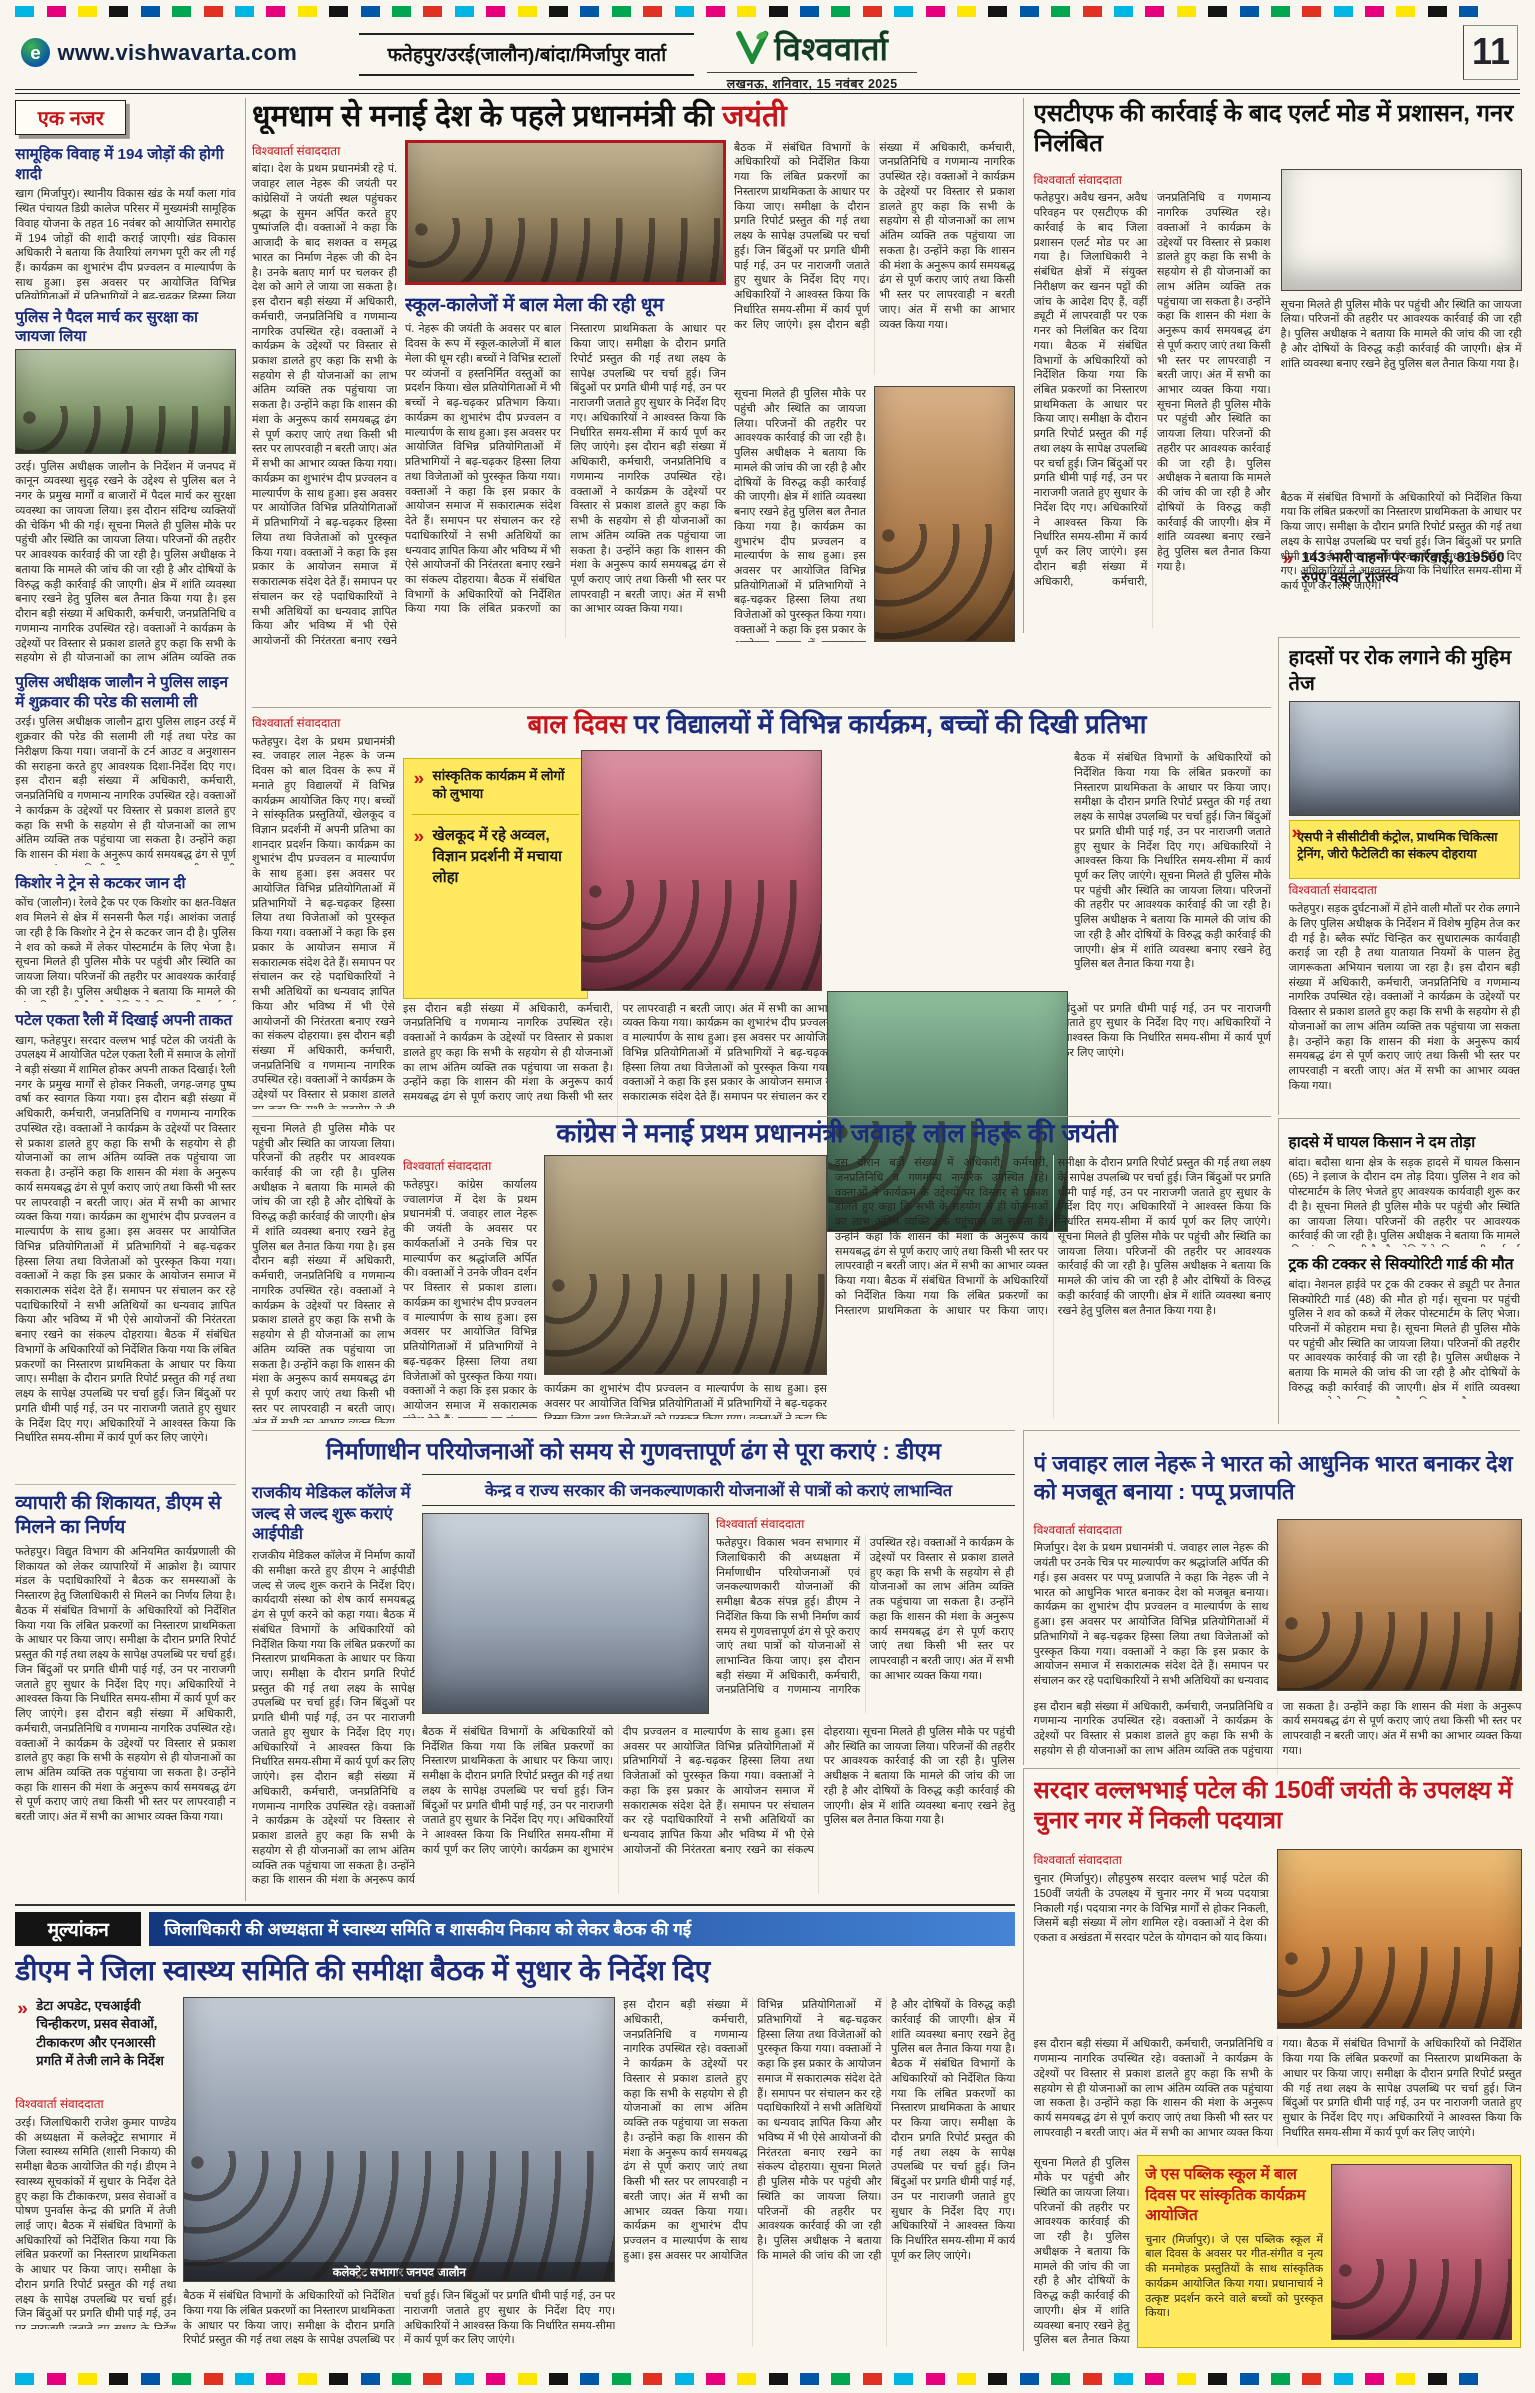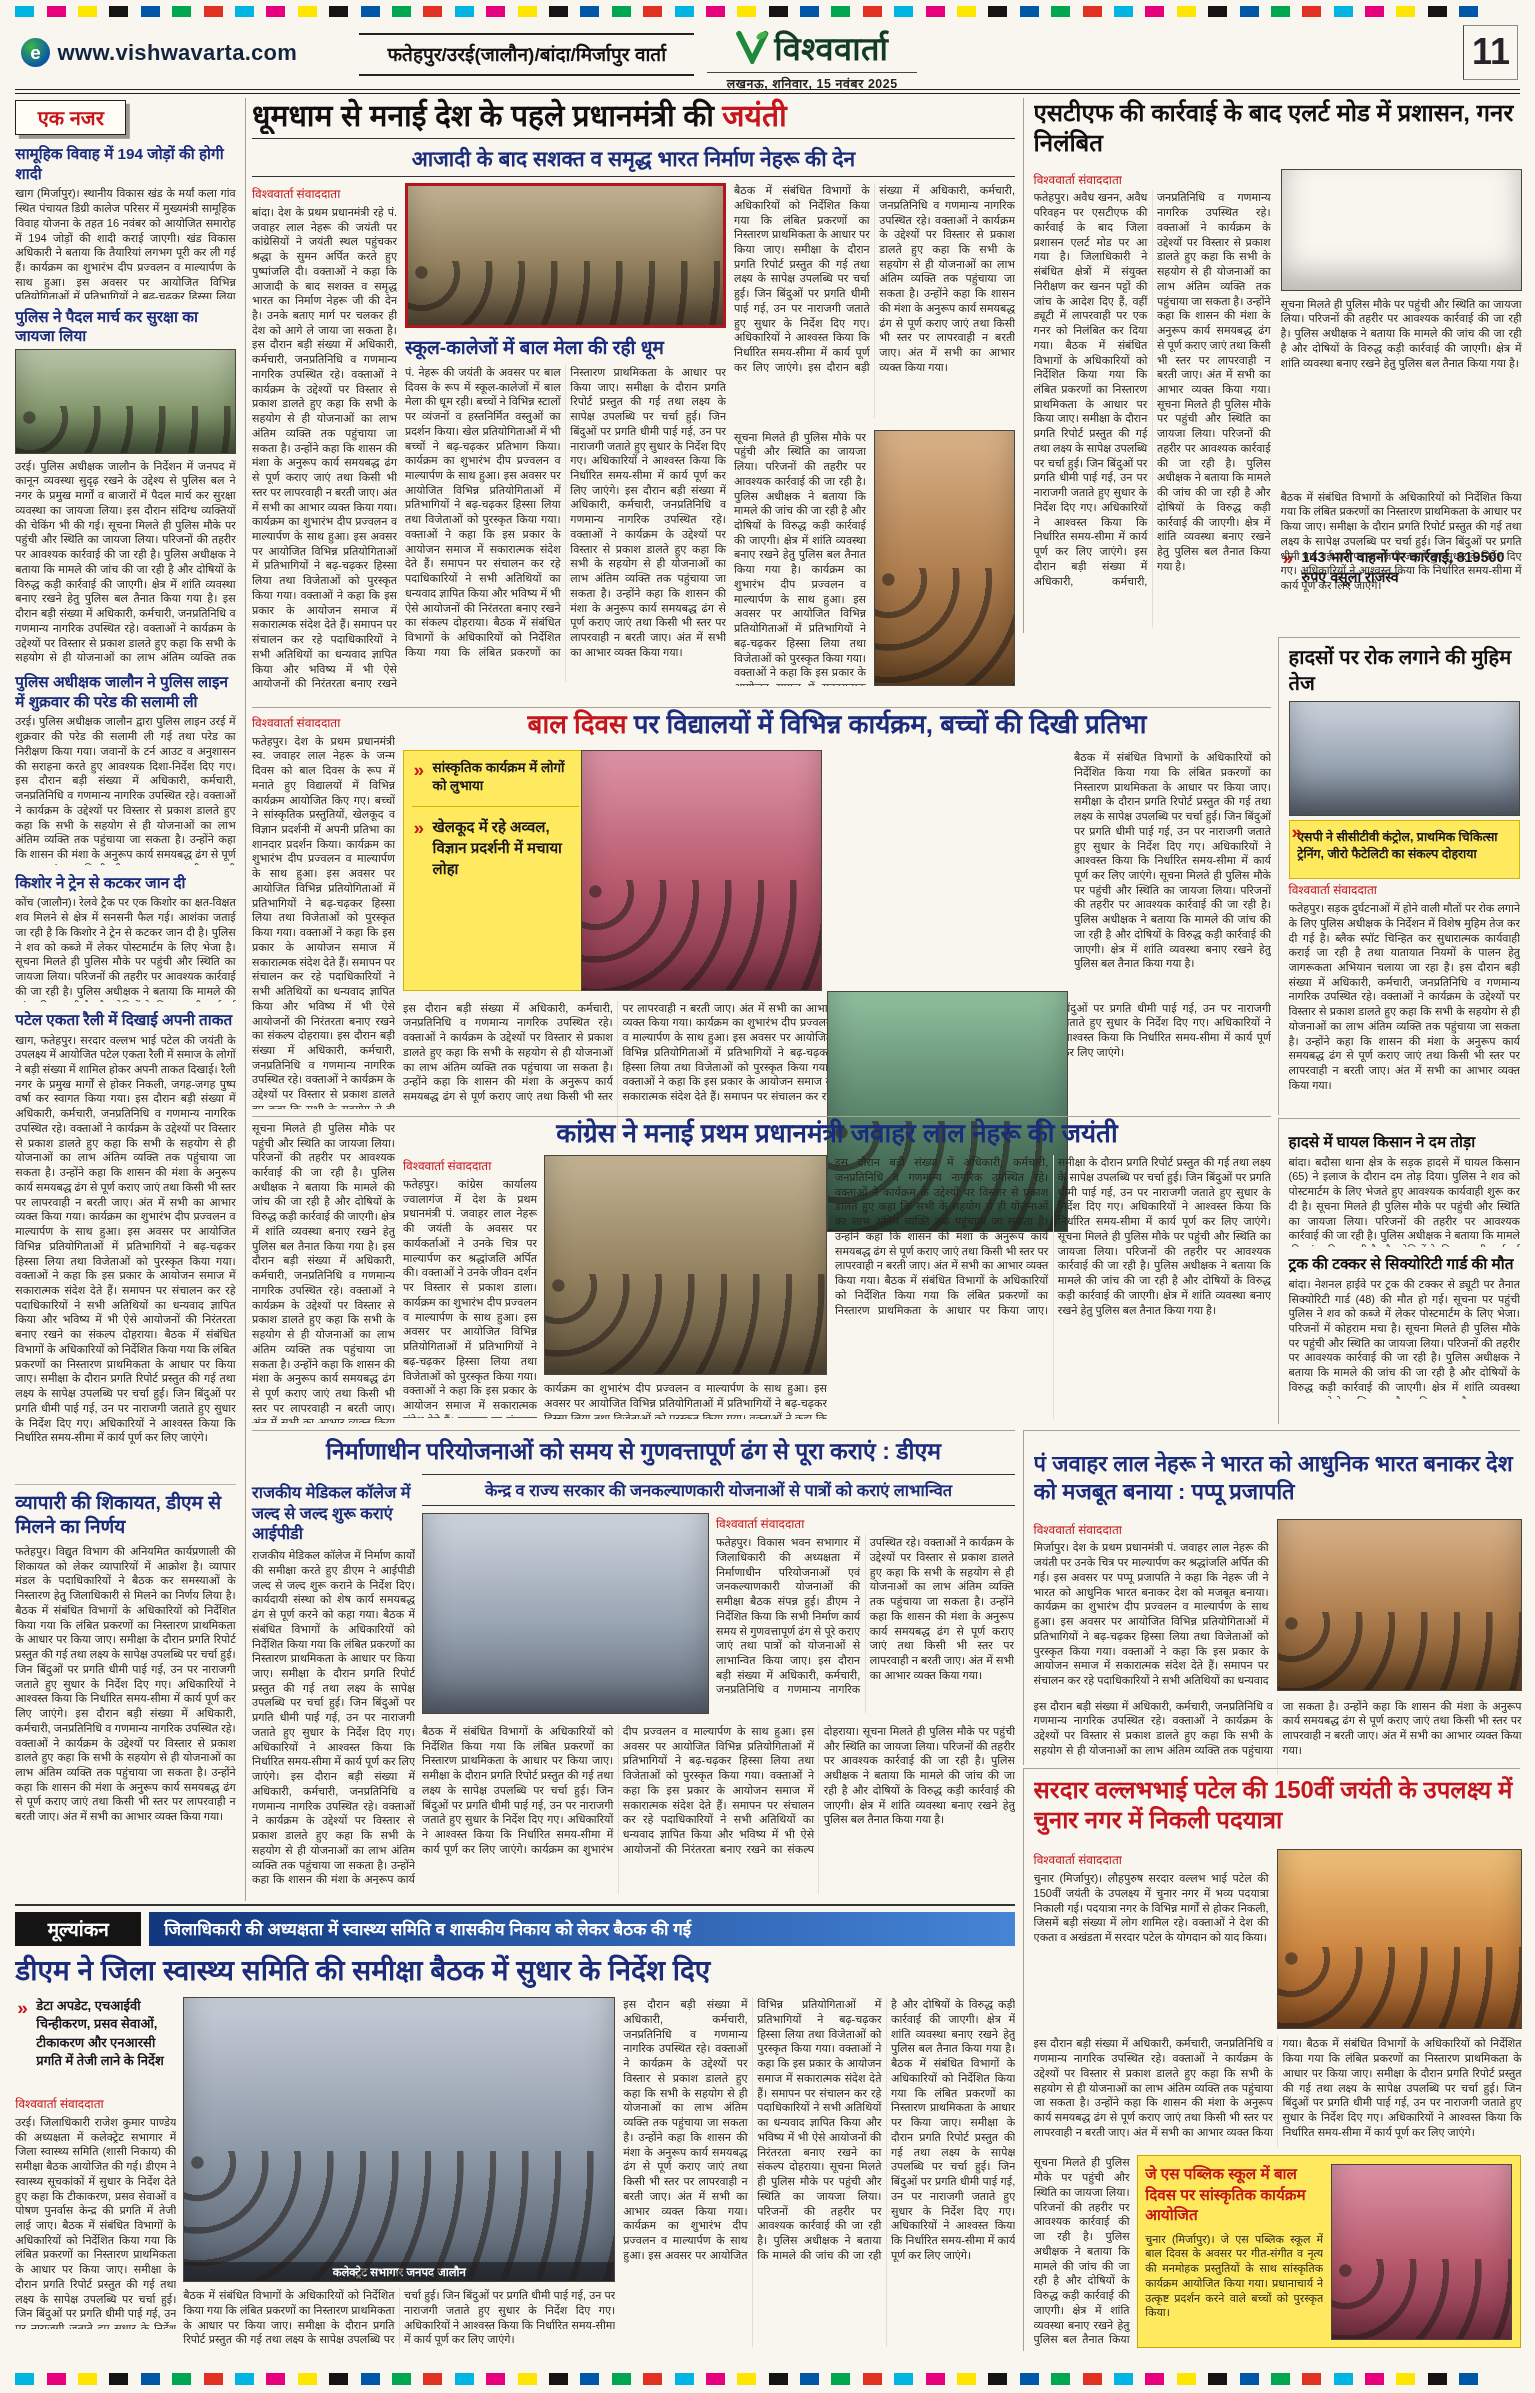--- a/index.html
+++ b/index.html
@@ -172,21 +172,20 @@
     </div>
 
     <div style="margin-top:9.6px;border-top:1px solid #b9b4a6;padding-top:5.7px">
       <h3 class="h-md navy">व्यापारी की शिकायत, डीएम से मिलने का निर्णय</h3>
       <p class="body" style="height:344px;margin-top:3.8px"><span>फतेहपुर। विद्युत विभाग की अनियमित कार्यप्रणाली की शिकायत को लेकर व्यापारियों में आक्रोश है। व्यापार मंडल के पदाधिकारियों ने बैठक कर समस्याओं के निस्तारण हेतु जिलाधिकारी से मिलने का निर्णय लिया है।</span> <span>बैठक में संबंधित विभागों के अधिकारियों को निर्देशित किया गया कि लंबित प्रकरणों का निस्तारण प्राथमिकता के आधार पर किया जाए। समीक्षा के दौरान प्रगति रिपोर्ट प्रस्तुत की गई तथा लक्ष्य के सापेक्ष उपलब्धि पर चर्चा हुई। जिन बिंदुओं पर प्रगति धीमी पाई गई, उन पर नाराजगी जताते हुए सुधार के निर्देश दिए गए। अधिकारियों ने आश्वस्त किया कि निर्धारित समय-सीमा में कार्य पूर्ण कर लिए जाएंगे।</span> <span>इस दौरान बड़ी संख्या में अधिकारी, कर्मचारी, जनप्रतिनिधि व गणमान्य नागरिक उपस्थित रहे। वक्ताओं ने कार्यक्रम के उद्देश्यों पर विस्तार से प्रकाश डालते हुए कहा कि सभी के सहयोग से ही योजनाओं का लाभ अंतिम व्यक्ति तक पहुंचाया जा सकता है। उन्होंने कहा कि शासन की मंशा के अनुरूप कार्य समयबद्ध ढंग से पूर्ण कराए जाएं तथा किसी भी स्तर पर लापरवाही न बरती जाए। अंत में सभी का आभार व्यक्त किया गया।</span></p>
     </div>
   </div>
 
   <div class="abs" style="left:252px;top:98px;width:763px;height:604px">
     <h1 class="h-xxl"><span class="blk">धूमधाम से मनाई देश के पहले प्रधानमंत्री की </span><span class="red">जयंती</span></h1>
-    <div class="bar-sub" style="margin-top:3.8px">आजादी के बाद सशक्त व समृद्ध भारत निर्माण नेहरू की देन</div>
     <div style="position:relative;height:512px">
       <div class="abs" style="left:0;top:5.7px;width:145px;height:505px">
         <div class="byline">विश्ववार्ता संवाददाता</div>
         <p class="body" style="height:484px"><span>बांदा। देश के प्रथम प्रधानमंत्री रहे पं. जवाहर लाल नेहरू की जयंती पर कांग्रेसियों ने जयंती स्थल पहुंचकर श्रद्धा के सुमन अर्पित करते हुए पुष्पांजलि दी। वक्ताओं ने कहा कि आजादी के बाद सशक्त व समृद्ध भारत का निर्माण नेहरू जी की देन है। उनके बताए मार्ग पर चलकर ही देश को आगे ले जाया जा सकता है।</span> <span>इस दौरान बड़ी संख्या में अधिकारी, कर्मचारी, जनप्रतिनिधि व गणमान्य नागरिक उपस्थित रहे। वक्ताओं ने कार्यक्रम के उद्देश्यों पर विस्तार से प्रकाश डालते हुए कहा कि सभी के सहयोग से ही योजनाओं का लाभ अंतिम व्यक्ति तक पहुंचाया जा सकता है। उन्होंने कहा कि शासन की मंशा के अनुरूप कार्य समयबद्ध ढंग से पूर्ण कराए जाएं तथा किसी भी स्तर पर लापरवाही न बरती जाए। अंत में सभी का आभार व्यक्त किया गया।</span> <span>कार्यक्रम का शुभारंभ दीप प्रज्वलन व माल्यार्पण के साथ हुआ। इस अवसर पर आयोजित विभिन्न प्रतियोगिताओं में प्रतिभागियों ने बढ़-चढ़कर हिस्सा लिया तथा विजेताओं को पुरस्कृत किया गया। वक्ताओं ने कहा कि इस प्रकार के आयोजन समाज में सकारात्मक संदेश देते हैं। समापन पर संचालन कर रहे पदाधिकारियों ने सभी अतिथियों का धन्यवाद ज्ञापित किया और भविष्य में भी ऐसे आयोजनों की निरंतरता बनाए रखने का संकल्प दोहराया।</span></p>
       </div>
       <div class="abs photo ph-event crowd frame-red" style="left:153px;top:5.7px;width:321px;height:145px"></div>
       <div class="abs" style="left:153px;top:159px;width:321px;height:352px">
         <h3 class="h-md navy" style="white-space:nowrap;overflow:hidden">स्कूल-कालेजों में बाल मेला की रही धूम</h3>
         <p class="body cols2" style="height:317px;margin-top:3.8px"><span>पं. नेहरू की जयंती के अवसर पर बाल दिवस के रूप में स्कूल-कालेजों में बाल मेला की धूम रही। बच्चों ने विभिन्न स्टालों पर व्यंजनों व हस्तनिर्मित वस्तुओं का प्रदर्शन किया। खेल प्रतियोगिताओं में भी बच्चों ने बढ़-चढ़कर प्रतिभाग किया।</span> <span>कार्यक्रम का शुभारंभ दीप प्रज्वलन व माल्यार्पण के साथ हुआ। इस अवसर पर आयोजित विभिन्न प्रतियोगिताओं में प्रतिभागियों ने बढ़-चढ़कर हिस्सा लिया तथा विजेताओं को पुरस्कृत किया गया। वक्ताओं ने कहा कि इस प्रकार के आयोजन समाज में सकारात्मक संदेश देते हैं। समापन पर संचालन कर रहे पदाधिकारियों ने सभी अतिथियों का धन्यवाद ज्ञापित किया और भविष्य में भी ऐसे आयोजनों की निरंतरता बनाए रखने का संकल्प दोहराया।</span> <span>बैठक में संबंधित विभागों के अधिकारियों को निर्देशित किया गया कि लंबित प्रकरणों का निस्तारण प्राथमिकता के आधार पर किया जाए। समीक्षा के दौरान प्रगति रिपोर्ट प्रस्तुत की गई तथा लक्ष्य के सापेक्ष उपलब्धि पर चर्चा हुई। जिन बिंदुओं पर प्रगति धीमी पाई गई, उन पर नाराजगी जताते हुए सुधार के निर्देश दिए गए। अधिकारियों ने आश्वस्त किया कि निर्धारित समय-सीमा में कार्य पूर्ण कर लिए जाएंगे।</span> <span>इस दौरान बड़ी संख्या में अधिकारी, कर्मचारी, जनप्रतिनिधि व गणमान्य नागरिक उपस्थित रहे। वक्ताओं ने कार्यक्रम के उद्देश्यों पर विस्तार से प्रकाश डालते हुए कहा कि सभी के सहयोग से ही योजनाओं का लाभ अंतिम व्यक्ति तक पहुंचाया जा सकता है। उन्होंने कहा कि शासन की मंशा के अनुरूप कार्य समयबद्ध ढंग से पूर्ण कराए जाएं तथा किसी भी स्तर पर लापरवाही न बरती जाए। अंत में सभी का आभार व्यक्त किया गया।</span></p>
       </div>
@@ -230,21 +229,21 @@
   </div>
 
   <div class="abs rt" style="left:252px;top:707px;width:1019px;height:405px;padding-top:3.8px">
     <div class="abs" style="left:0;top:3.8px;width:143px;height:398px">
       <div class="byline">विश्ववार्ता संवाददाता</div>
       <p class="body" style="height:375px"><span>फतेहपुर। देश के प्रथम प्रधानमंत्री स्व. जवाहर लाल नेहरू के जन्म दिवस को बाल दिवस के रूप में मनाते हुए विद्यालयों में विभिन्न कार्यक्रम आयोजित किए गए। बच्चों ने सांस्कृतिक प्रस्तुतियों, खेलकूद व विज्ञान प्रदर्शनी में अपनी प्रतिभा का शानदार प्रदर्शन किया।</span> <span>कार्यक्रम का शुभारंभ दीप प्रज्वलन व माल्यार्पण के साथ हुआ। इस अवसर पर आयोजित विभिन्न प्रतियोगिताओं में प्रतिभागियों ने बढ़-चढ़कर हिस्सा लिया तथा विजेताओं को पुरस्कृत किया गया। वक्ताओं ने कहा कि इस प्रकार के आयोजन समाज में सकारात्मक संदेश देते हैं। समापन पर संचालन कर रहे पदाधिकारियों ने सभी अतिथियों का धन्यवाद ज्ञापित किया और भविष्य में भी ऐसे आयोजनों की निरंतरता बनाए रखने का संकल्प दोहराया।</span> <span>इस दौरान बड़ी संख्या में अधिकारी, कर्मचारी, जनप्रतिनिधि व गणमान्य नागरिक उपस्थित रहे। वक्ताओं ने कार्यक्रम के उद्देश्यों पर विस्तार से प्रकाश डालते हुए कहा कि सभी के सहयोग से ही योजनाओं का लाभ अंतिम व्यक्ति तक पहुंचाया जा सकता है। उन्होंने कहा कि शासन की मंशा के अनुरूप कार्य समयबद्ध ढंग से पूर्ण कराए जाएं तथा किसी भी स्तर पर लापरवाही न बरती जाए। अंत में सभी का आभार व्यक्त किया गया।</span></p>
     </div>
     <div class="abs" style="left:151px;top:0;width:868px;height:405px">
       <h2 class="h-band"><span class="red">बाल दिवस</span><span class="navy"> पर विद्यालयों में विभिन्न कार्यक्रम, बच्चों की दिखी प्रतिभा</span></h2>
       <div style="position:relative;height:241px;margin-top:9.6px">
-        <div class="abs ybox" style="left:0;top:0;width:185px;height:241px">
+        <div class="abs ybox" style="left:0;top:8px;width:185px;height:241px">
           <div class="bullet" style="font-size:13.4px;margin-bottom:9.6px;border-bottom:1px solid #d2b400;padding-bottom:9.6px">सांस्कृतिक कार्यक्रम में लोगों को लुभाया</div>
           <div class="bullet" style="font-size:15px">खेलकूद में रहे अव्वल, विज्ञान प्रदर्शनी में मचाया लोहा</div>
         </div>
         <div class="abs photo ph-cult crowd" style="left:178px;top:0;width:241px;height:241px"></div>
         <div class="abs photo ph-cult2 crowd" style="left:424px;top:0;width:241px;height:241px"></div>
         <p class="body abs" style="left:671px;top:0;width:197px;height:241px"><span>बैठक में संबंधित विभागों के अधिकारियों को निर्देशित किया गया कि लंबित प्रकरणों का निस्तारण प्राथमिकता के आधार पर किया जाए। समीक्षा के दौरान प्रगति रिपोर्ट प्रस्तुत की गई तथा लक्ष्य के सापेक्ष उपलब्धि पर चर्चा हुई। जिन बिंदुओं पर प्रगति धीमी पाई गई, उन पर नाराजगी जताते हुए सुधार के निर्देश दिए गए। अधिकारियों ने आश्वस्त किया कि निर्धारित समय-सीमा में कार्य पूर्ण कर लिए जाएंगे।</span> <span>सूचना मिलते ही पुलिस मौके पर पहुंची और स्थिति का जायजा लिया। परिजनों की तहरीर पर आवश्यक कार्रवाई की जा रही है। पुलिस अधीक्षक ने बताया कि मामले की जांच की जा रही है और दोषियों के विरुद्ध कड़ी कार्रवाई की जाएगी। क्षेत्र में शांति व्यवस्था बनाए रखने हेतु पुलिस बल तैनात किया गया है।</span></p>
       </div>
       <p class="body cols4" style="height:140px;margin-top:9.6px"><span>इस दौरान बड़ी संख्या में अधिकारी, कर्मचारी, जनप्रतिनिधि व गणमान्य नागरिक उपस्थित रहे। वक्ताओं ने कार्यक्रम के उद्देश्यों पर विस्तार से प्रकाश डालते हुए कहा कि सभी के सहयोग से ही योजनाओं का लाभ अंतिम व्यक्ति तक पहुंचाया जा सकता है। उन्होंने कहा कि शासन की मंशा के अनुरूप कार्य समयबद्ध ढंग से पूर्ण कराए जाएं तथा किसी भी स्तर पर लापरवाही न बरती जाए। अंत में सभी का आभार व्यक्त किया गया।</span> <span>कार्यक्रम का शुभारंभ दीप प्रज्वलन व माल्यार्पण के साथ हुआ। इस अवसर पर आयोजित विभिन्न प्रतियोगिताओं में प्रतिभागियों ने बढ़-चढ़कर हिस्सा लिया तथा विजेताओं को पुरस्कृत किया गया। वक्ताओं ने कहा कि इस प्रकार के आयोजन समाज में सकारात्मक संदेश देते हैं। समापन पर संचालन कर रहे पदाधिकारियों ने सभी अतिथियों का धन्यवाद ज्ञापित किया और भविष्य में भी ऐसे आयोजनों की निरंतरता बनाए रखने का संकल्प दोहराया।</span> <span>बैठक में संबंधित विभागों के अधिकारियों को निर्देशित किया गया कि लंबित प्रकरणों का निस्तारण प्राथमिकता के आधार पर किया जाए। समीक्षा के दौरान प्रगति रिपोर्ट प्रस्तुत की गई तथा लक्ष्य के सापेक्ष उपलब्धि पर चर्चा हुई। जिन बिंदुओं पर प्रगति धीमी पाई गई, उन पर नाराजगी जताते हुए सुधार के निर्देश दिए गए। अधिकारियों ने आश्वस्त किया कि निर्धारित समय-सीमा में कार्य पूर्ण कर लिए जाएंगे।</span></p>
     </div>
   </div>

